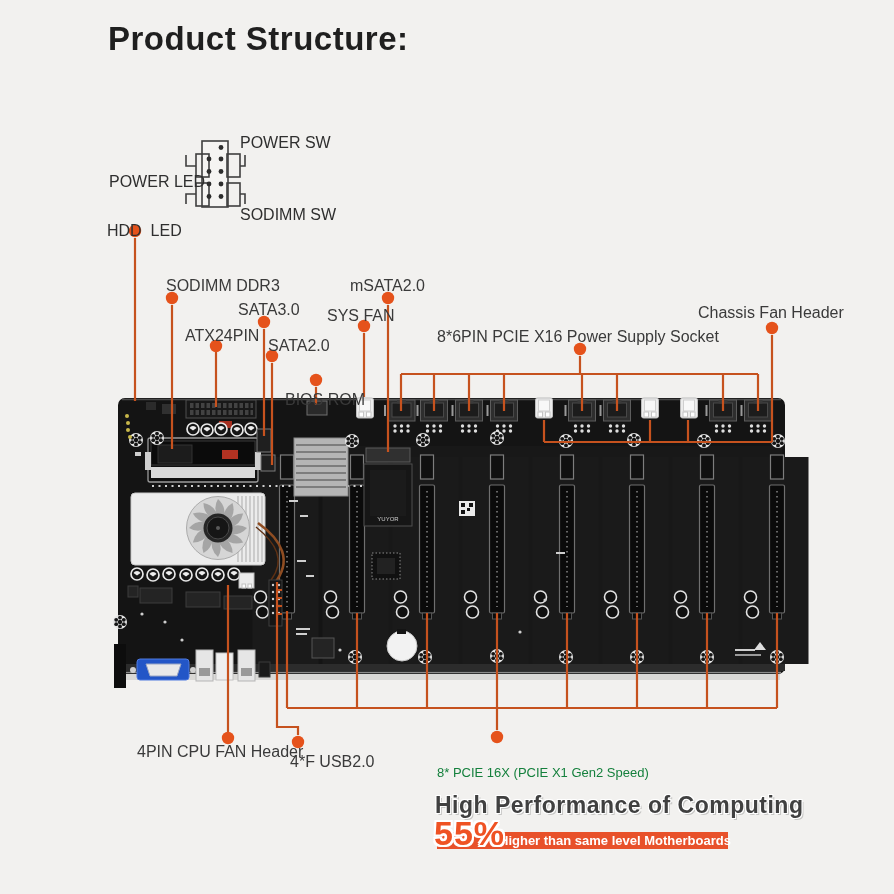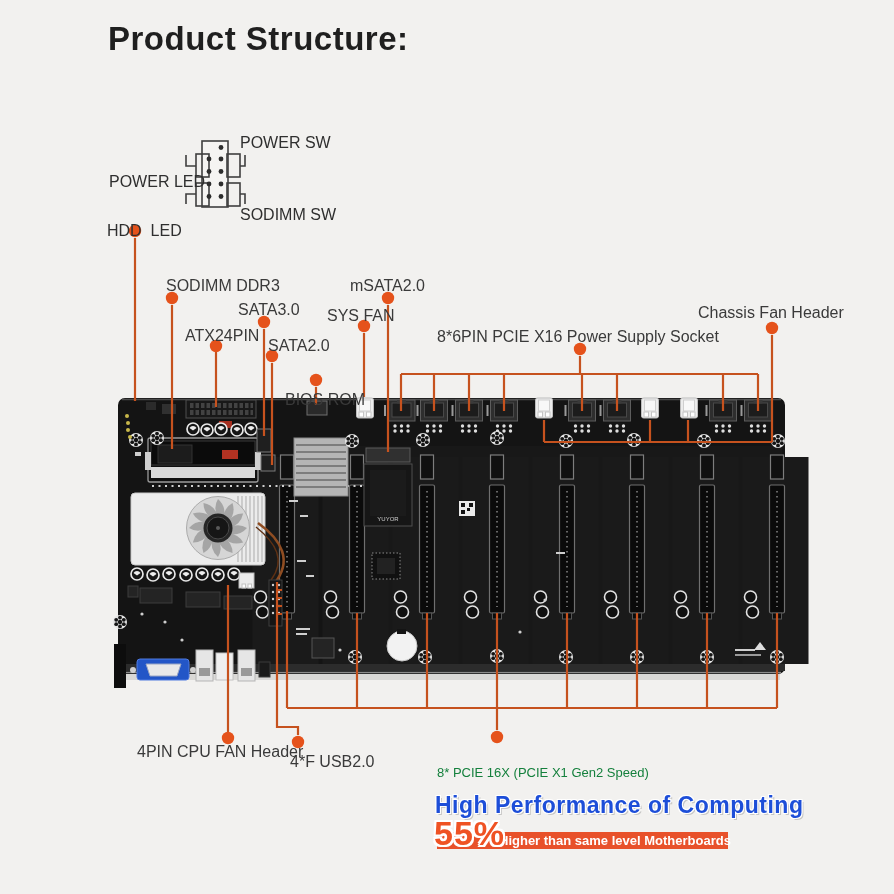--- a/index.html
+++ b/index.html
@@ -7,21 +7,21 @@
           font-family:"Liberation Sans", sans-serif;}
   svg.scene{position:absolute;left:0;top:0;}
   .lbl{position:absolute;white-space:pre;color:#3a3a3a;font-size:16px;line-height:17px;}
   .title{position:absolute;left:108px;top:20px;font-size:33px;font-weight:bold;color:#1f1f1f;letter-spacing:.5px;}
   .fp{color:#2f2f2f;}
   .pcie-note{position:absolute;left:437px;top:749px;font-size:13px;color:#15803d;white-space:pre;margin-top:16px;}
   .promo1{position:absolute;left:435px;top:769px;font-size:23px;font-weight:bold;letter-spacing:.5px;
           color:#e8512a;white-space:pre;
           text-shadow:-1px -1px 0 #fff,1px -1px 0 #fff,-1px 1px 0 #fff,1px 1px 0 #fff,2px 2px 0 rgba(120,120,120,.35);}
   .promo2{position:absolute;left:435px;top:792px;font-size:23px;font-weight:bold;letter-spacing:.5px;
-          color:#1d4ed8;white-space:pre;
+          color:#404040;white-space:pre;
           text-shadow:-1px -1px 0 #fff,1px -1px 0 #fff,-1px 1px 0 #fff,1px 1px 0 #fff,2px 2px 0 rgba(120,120,120,.35);}
   .banner{position:absolute;left:437px;top:832px;width:291px;height:17px;background:#e8512a;}
   .banner span{position:absolute;left:62px;top:1px;color:#ffffff;font-size:13px;font-weight:bold;white-space:pre;}
   .percent{position:absolute;left:434px;top:814px;font-size:34px;font-weight:bold;color:#ef5223;
            letter-spacing:1px;white-space:pre;
            text-shadow:-2px -2px 0 #fff,2px -2px 0 #fff,-2px 2px 0 #fff,2px 2px 0 #fff,0 -2px 0 #fff,0 2px 0 #fff,-2px 0 0 #fff,2px 0 0 #fff;}
 </style>
 </head>
 <body>
 

